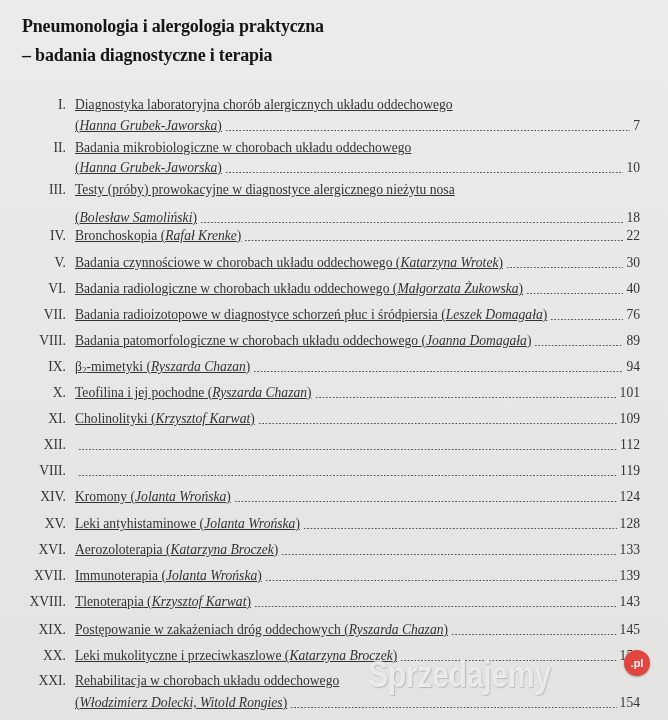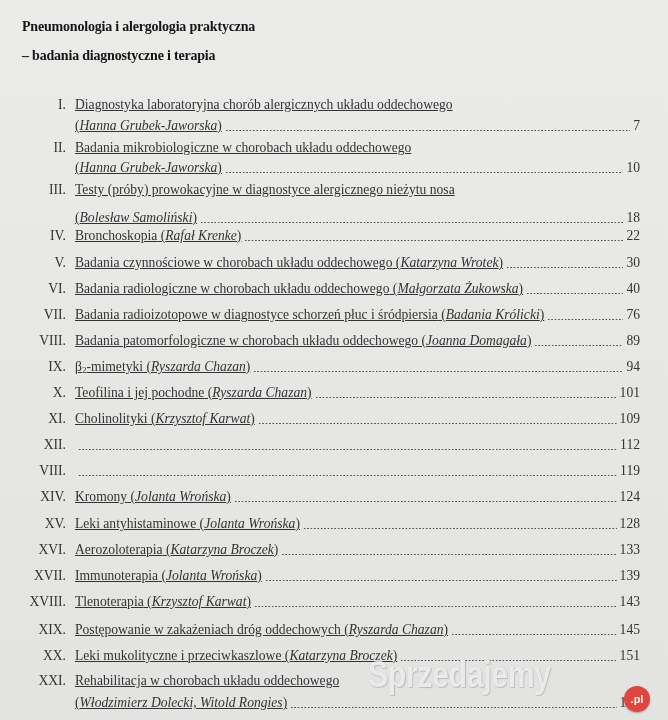--- a/index.html
+++ b/index.html
@@ -6,21 +6,21 @@
   body {
     width: 668px; height: 720px; overflow: hidden; position: relative;
     background: #e9e9e7;
     background-image: linear-gradient(180deg, #ebebea 0%, #e6e6e4 60%, #e3e3e1 100%);
     font-family: "Liberation Serif", "DejaVu Serif", serif;
     color: #2a2a2a;
   }
   .title {
     position: absolute; left: 22px; top: 12px;
     font-family: "Liberation Serif", serif;
-    font-weight: bold; font-size: 14px; line-height: 29px;
+    font-weight: bold; font-size: 18px; line-height: 29px;
     color: #151515; letter-spacing: -0.2px;
   }
   .toc { position: absolute; left: 0; top: 0; width: 668px; }
   .entry { position: absolute; left: 0; width: 668px; font-size: 13.6px; line-height: 19px; color: #333; }
   .num { position: absolute; width: 66px; text-align: right; left: 0; }
   .line { position: absolute; left: 75px; right: 28px; display: flex; align-items: baseline; white-space: nowrap; }
   .line .txt { flex: 0 0 auto; text-decoration: underline; }
   .line .dots {
     flex: 1 1 auto; margin: 0 3px; height: 1px; align-self: flex-end; margin-bottom: 4px;
     background-image: radial-gradient(circle, #555 0.7px, transparent 0.9px);
@@ -36,21 +36,20 @@
     color: rgba(255,255,255,0.78);
     text-shadow: 0 0 1px rgba(120,120,120,0.45), 1px 1px 1px rgba(120,120,120,0.35);
     transform: scaleX(0.82); transform-origin: left top;
   }
   .wm-badge {
     position: absolute; left: 624px; top: 650px; width: 26px; height: 26px; border-radius: 50%;
     background: #e0463e; color: #fff;
     font-family: "Liberation Sans", "DejaVu Sans", sans-serif; font-size: 11px; font-weight: bold;
     display: flex; align-items: center; justify-content: center;
     box-shadow: 0 1px 2px rgba(0,0,0,0.3);
-    margin-top: 36px;
   }
 </style>
 </head>
 <body>
 
 <div class="title">
   <div>Pneumonologia i alergologia praktyczna</div>
   <div>– badania diagnostyczne i terapia</div>
 </div>
 
@@ -115,21 +114,21 @@
     <div class="line">
       <span class="txt"><span>Badania radiologiczne w chorobach układu oddechowego</span> (<span class="author">Małgorzata Żukowska</span>)</span>
       <span class="dots"></span>
       <span class="page">40</span>
     </div>
   </div>
 
   <div class="entry" style="top:305px;">
     <div class="num">VII.</div>
     <div class="line">
-      <span class="txt"><span>Badania radioizotopowe w diagnostyce schorzeń płuc i śródpiersia</span> (<span class="author">Badania Królicki</span>)</span>
+      <span class="txt"><span>Badania radioizotopowe w diagnostyce schorzeń płuc i śródpiersia</span> (<span class="author">Leszek Domagała</span>)</span>
       <span class="dots"></span>
       <span class="page">76</span>
     </div>
   </div>
 
   <div class="entry" style="top:331px;">
     <div class="num">VIII.</div>
     <div class="line">
       <span class="txt"><span>Badania patomorfologiczne w chorobach układu oddechowego</span> (<span class="author">Joanna Domagała</span>)</span>
       <span class="dots"></span>

